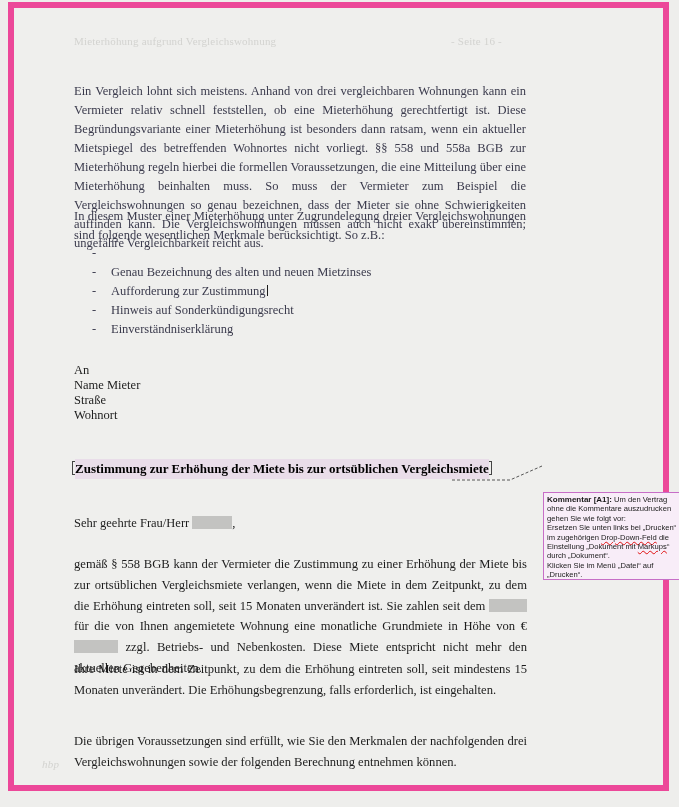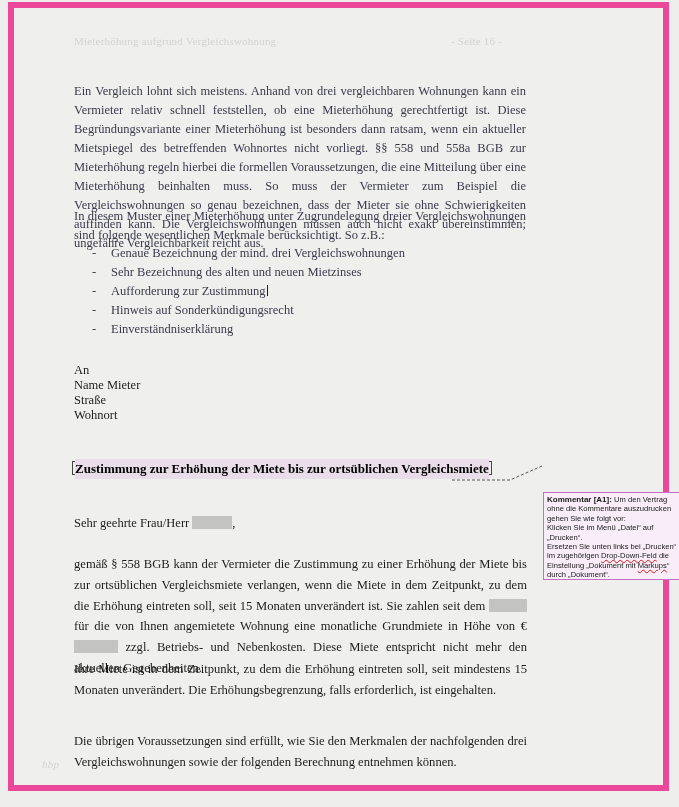--- a/index.html
+++ b/index.html
@@ -110,25 +110,24 @@
   <div class="abs ghost" style="left:60px; top:27px;">Mieterhöhung aufgrund Vergleichswohnung</div>
   <div class="abs ghost" style="left:437px; top:27px;">- Seite 16 -</div>
 
   <div class="abs instr" style="left:60px; top:74px; width:452px;">Ein Vergleich lohnt sich meistens. Anhand von drei vergleichbaren Wohnungen kann ein Vermieter relativ schnell feststellen, ob eine Mieterhöhung gerechtfertigt ist. Diese Begründungsvariante einer Mieterhöhung ist besonders dann ratsam, wenn ein aktueller Mietspiegel des betreffenden Wohnortes nicht vorliegt. §§ 558 und 558a BGB zur Mieterhöhung regeln hierbei die formellen Voraussetzungen, die eine Mitteilung über eine Mieterhöhung beinhalten muss. So muss der Vermieter zum Beispiel die Vergleichswohnungen so genau bezeichnen, dass der Mieter sie ohne Schwierigkeiten auffinden kann. Die Vergleichswohnungen müssen auch nicht exakt übereinstimmen; ungefähre Vergleichbarkeit reicht aus.</div>
 
   <div class="abs instr" style="left:60px; top:199px; width:452px;">In diesem Muster einer Mieterhöhung unter Zugrundelegung dreier Vergleichswohnungen sind folgende wesentlichen Merkmale berücksichtigt. So z.B.:</div>
 
   <div class="abs instr" style="left:78px; top:236px; width:420px; text-align:left;">
     <div class="bullet-row">
       <span class="bullet-marker">-</span>
-      <span>Genaue Bezeichnung der mind. drei Vergleichswohnungen</span>
     </div>
     <div class="bullet-row">
       <span class="bullet-marker">-</span>
-      <span>Sehr Bezeichnung des alten und neuen Mietzinses</span>
+      <span>Genau Bezeichnung des alten und neuen Mietzinses</span>
     </div>
     <div class="bullet-row">
       <span class="bullet-marker">-</span>
       <span><span>Aufforderung zur Zustimmung</span><span class="caret"></span></span>
     </div>
     <div class="bullet-row">
       <span class="bullet-marker">-</span>
       <span>Hinweis auf Sonderkündigungsrecht</span>
     </div>
     <div class="bullet-row">
@@ -147,22 +146,22 @@
     <div>Straße</div>
     <div>Wohnort</div>
   </div>
 
   <svg class="abs connector" style="left:428px; top:448px;" width="104" height="32">
     <path d="M10,24 H68 L100,10" fill="none" stroke="#555" stroke-width="1" stroke-dasharray="3,2"></path>
   </svg>
 
   <div class="abs comment-box" style="left:529px; top:448px; width:139px; height:88px;margin-top:36px;">
     <div><b>Kommentar [A1]:</b><span> Um den Vertrag ohne die Kommentare auszudrucken gehen Sie wie folgt vor:</span></div>
+    <div><span>Ersetzen Sie unten links bei „Drucken“ im zugehörigen </span><span class="squiggly">Drop-Down-Feld</span><span> die Einstellung „Dokument mit </span><span class="squiggly">Markups</span><span>“ durch „Dokument“.</span></div>
     <div>Klicken Sie im Menü „Datei“ auf „Drucken“.</div>
-    <div><span>Ersetzen Sie unten links bei „Drucken“ im zugehörigen </span><span class="squiggly">Drop-Down-Feld</span><span> die Einstellung „Dokument mit </span><span class="squiggly">Markups</span><span>“ durch „Dokument“.</span></div>
   </div>
 
   <div class="abs plain" style="left:60px; top:508px;">
     <span>Sehr geehrte Frau/Herr</span>
     <span class="form-field" style="width:40px;"></span><span>,</span>
   </div>
 
   <div class="abs body-par" style="left:60px; top:546px; width:453px;">
     <span>gemäß § 558 BGB kann der Vermieter die Zustimmung zu einer Erhöhung der Miete bis zur ortsüblichen Vergleichsmiete verlangen, wenn die Miete in dem Zeitpunkt, zu dem die Erhöhung eintreten soll, seit 15 Monaten unverändert ist. Sie zahlen seit dem</span>
     <span class="form-field" style="width:38px;"></span>

